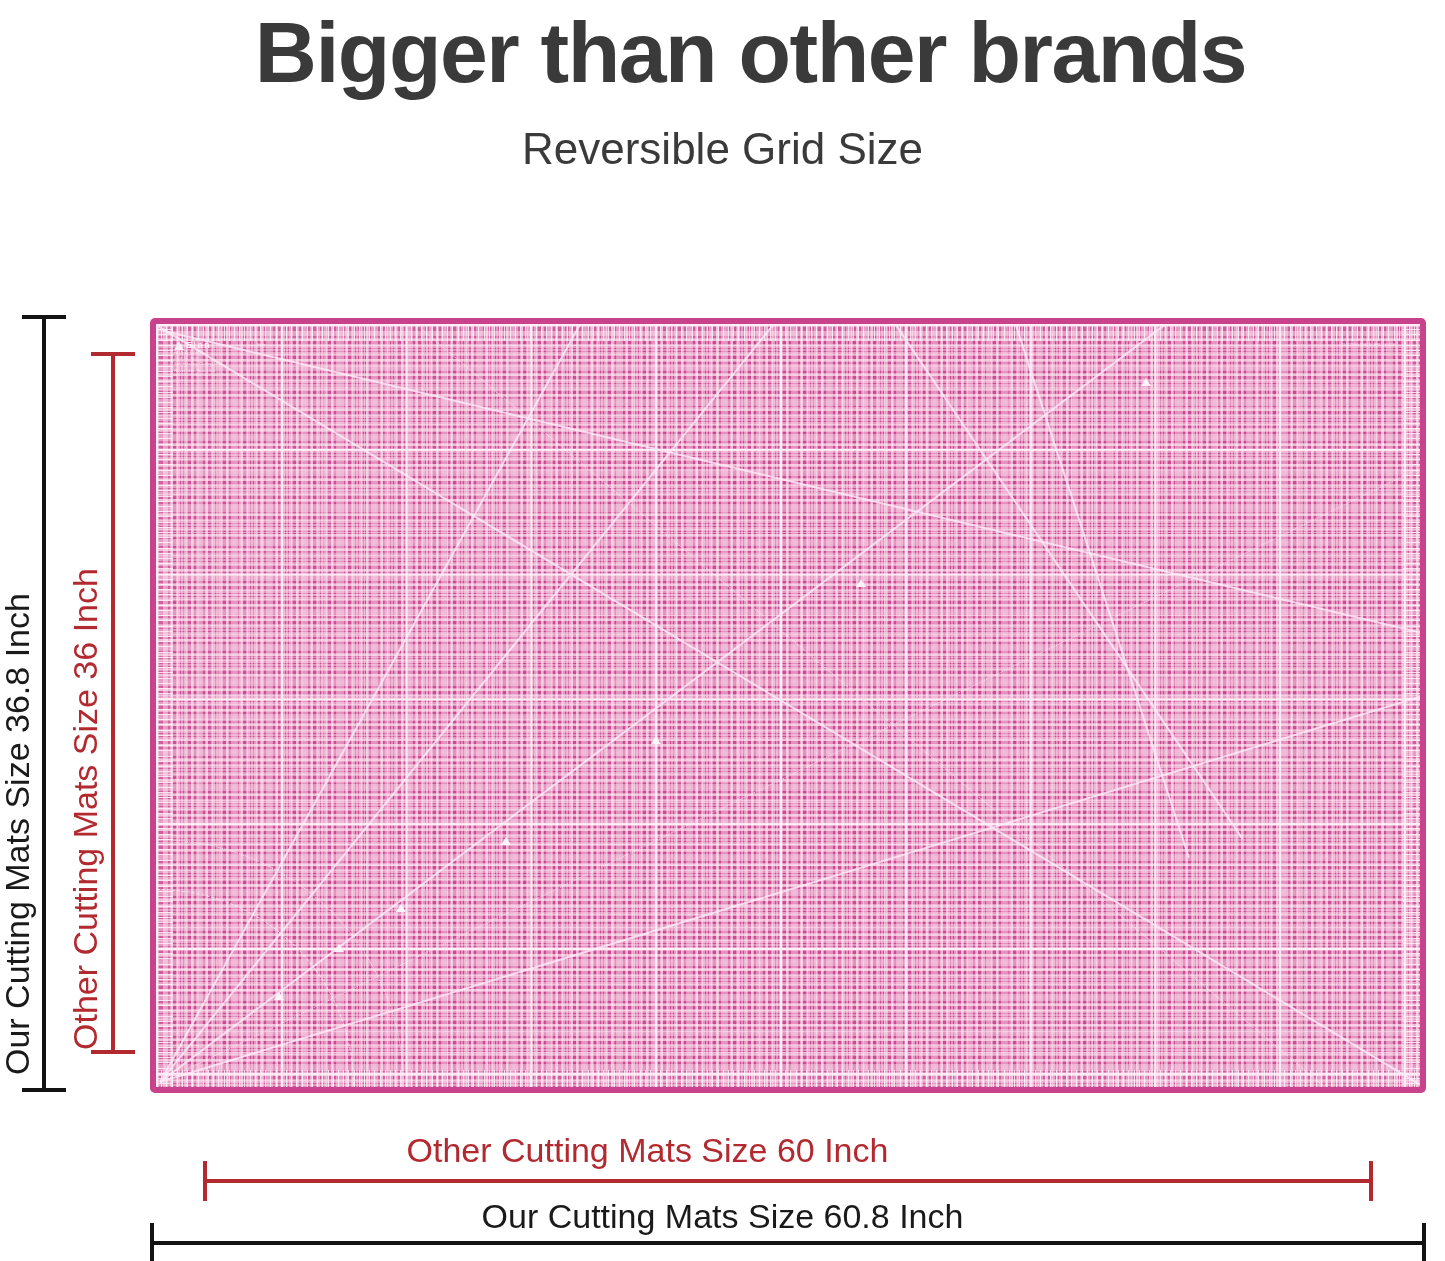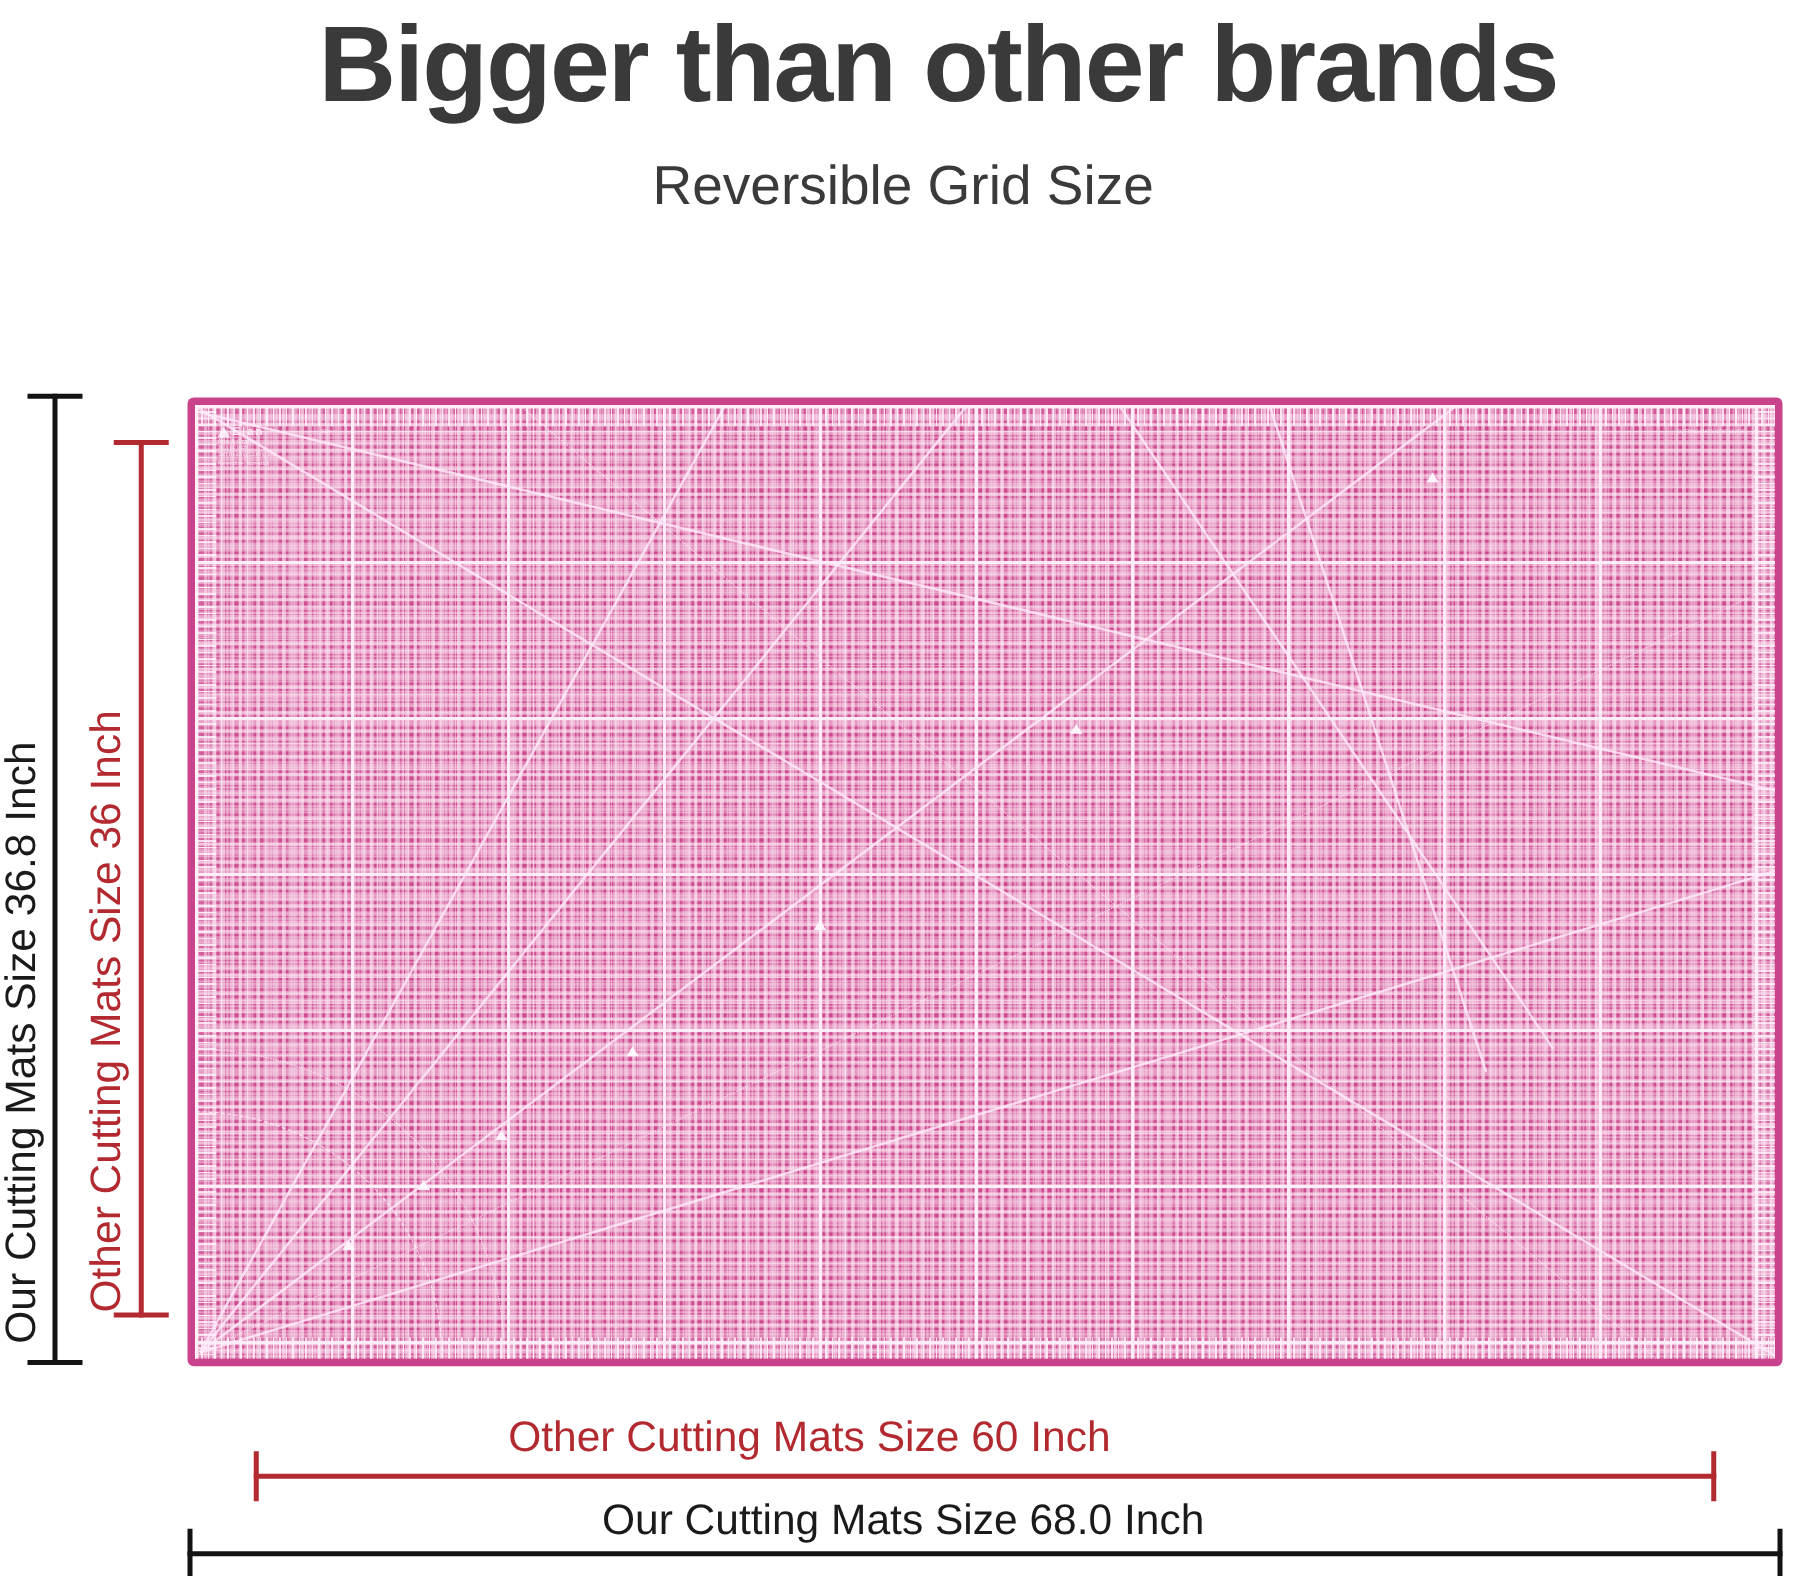--- a/index.html
+++ b/index.html
@@ -313,18 +313,18 @@
   </div>
 </div>
 
 <div class="dim-label red-txt" style="left:0px; top:1131px; width:1295px; text-align:center; font-size:34px;">Other Cutting Mats Size 60 Inch</div>
 <div class="dim-line red" style="left:203px; top:1163px; width:1170px; height:36px;">
   <div class="h-cap left"></div>
   <div class="h-shaft"></div>
   <div class="h-cap right"></div>
 </div>
 
-<div class="dim-label black-txt" style="left:0px; top:1197px; width:1445px; text-align:center; font-size:34px;">Our Cutting Mats Size 68.0 Inch</div>
+<div class="dim-label black-txt" style="left:0px; top:1197px; width:1445px; text-align:center; font-size:34px;">Our Cutting Mats Size 60.8 Inch</div>
 <div class="dim-line black" style="left:150px; top:1225px; width:1276px; height:36px;">
   <div class="h-cap left"></div>
   <div class="h-shaft"></div>
   <div class="h-cap right"></div>
 </div>
 
 </body></html>

